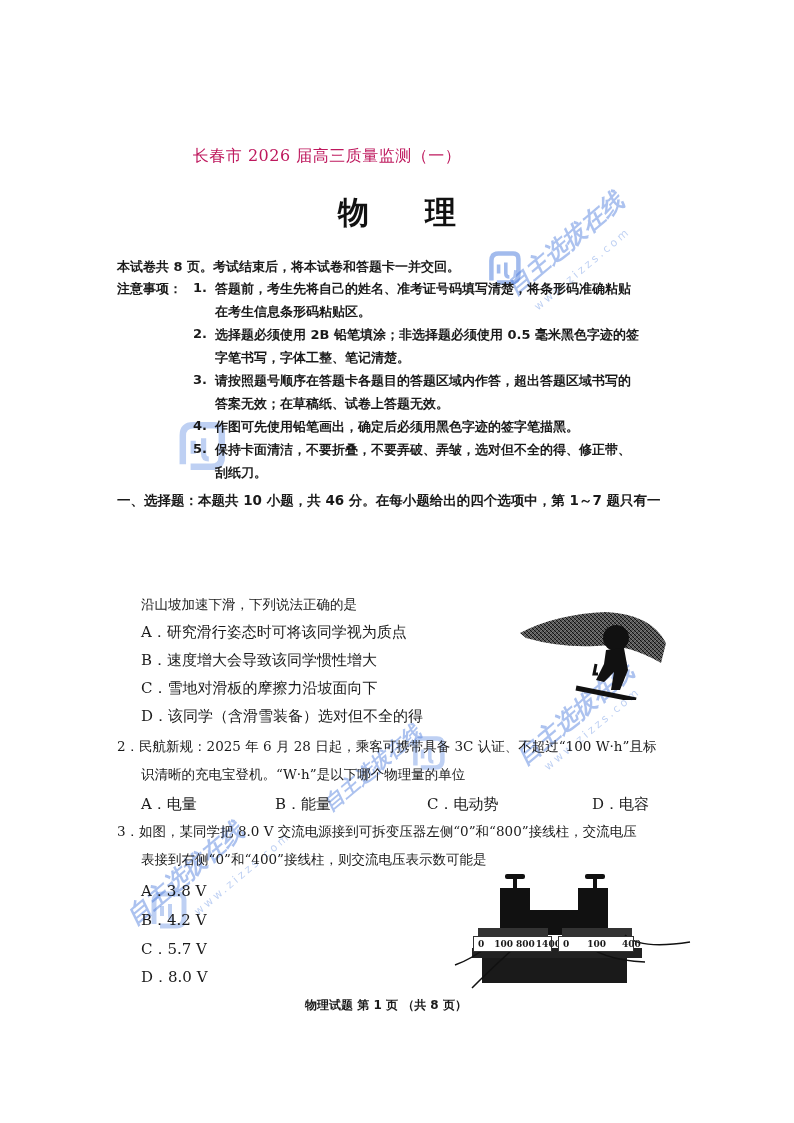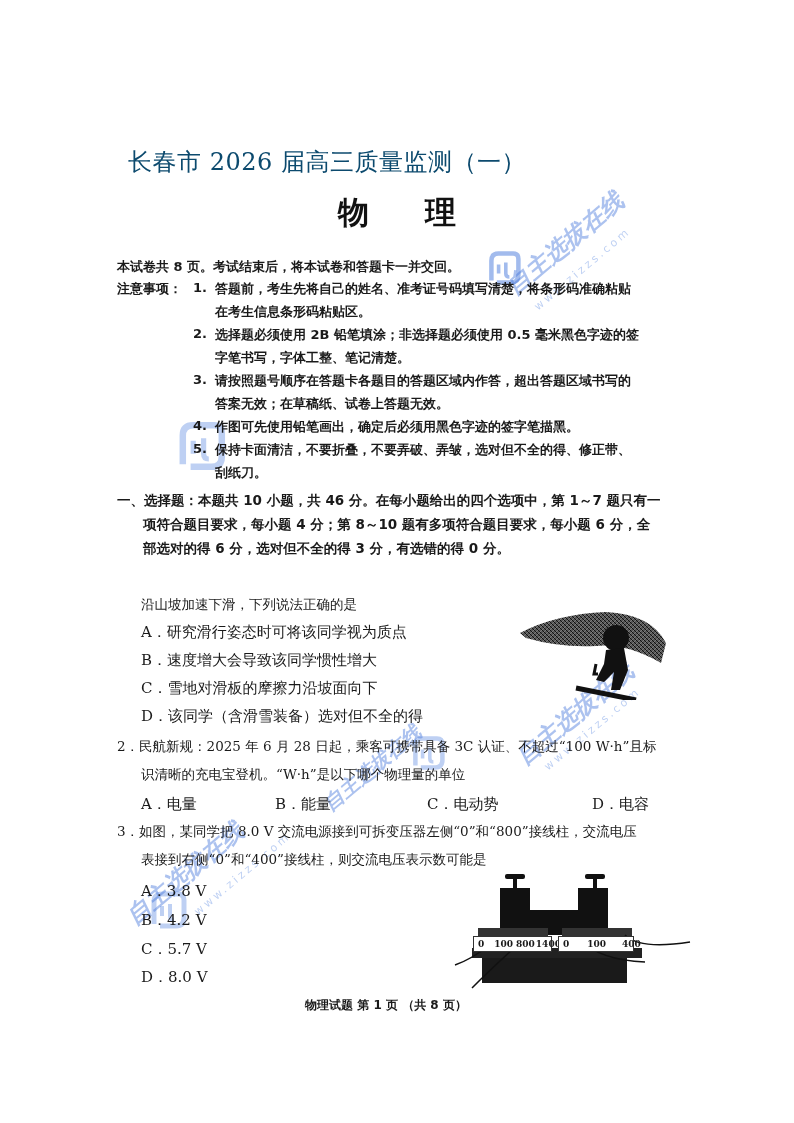--- a/index.html
+++ b/index.html
@@ -3,21 +3,21 @@
 <meta charset="utf-8">
 <style>
   html, body { margin: 0; padding: 0; }
   body {
     width: 794px; height: 1123px; background: #ffffff; position: relative; overflow: hidden;
     font-family: "DejaVu Serif", "Liberation Serif", serif; color: #1a1a1a;
   }
   .page { position: absolute; left: 0; top: 0; width: 794px; height: 1123px; }
   .title {
     position: absolute; left: 0; width: 654px; top: 146px; text-align: center;
-    font-size: 24px; letter-spacing: 0.5px; color: #0c4a6e;
+    font-size: 16px; letter-spacing: 0.5px; color: #be185d;
   }
   .subject {
     position: absolute; left: 0; width: 794px; top: 192px; text-align: center;
     font-size: 31px; font-weight: bold; font-family: "DejaVu Sans", "Liberation Sans", sans-serif; color: #111;
   }
   .subject span { display: inline-block; margin: 0 28px; }
   .line { position: absolute; font-size: 13.5px; white-space: nowrap; color: #1a1a1a; }
   .notes-b { font-family: "DejaVu Sans", "Liberation Sans", sans-serif; font-weight: bold; font-size: 13px; }
   .opt { position: absolute; font-size: 15px; white-space: nowrap; }
   .footer {
@@ -95,22 +95,20 @@
   <div class="line notes-b" style="left:215px;top:395px;">答案无效；在草稿纸、试卷上答题无效。</div>
 
   <div class="line notes-b" style="left:193px;top:418px;">4.</div>
   <div class="line notes-b" style="left:215px;top:418px;">作图可先使用铅笔画出，确定后必须用黑色字迹的签字笔描黑。</div>
 
   <div class="line notes-b" style="left:193px;top:441px;">5.</div>
   <div class="line notes-b" style="left:215px;top:441px;">保持卡面清洁，不要折叠，不要弄破、弄皱，选对但不全的得、修正带、</div>
   <div class="line notes-b" style="left:215px;top:464px;">刮纸刀。</div>
 
   <div class="line notes-b" style="left:117px;top:492px;font-size:13.5px;">一、选择题：本题共 10 小题，共 46 分。在每小题给出的四个选项中，第 1～7 题只有一</div>
-  <div class="line notes-b" style="left:143px;top:516px;font-size:13.5px;">项符合题目要求，每小题 4 分；第 8～10 题有多项符合题目要求，每小题 6 分，全</div>
-  <div class="line notes-b" style="left:143px;top:540px;font-size:13.5px;">部选对的得 6 分，选对但不全的得 3 分，有选错的得 0 分。</div>
 
   <div class="line" style="left:141px;top:596px;">沿山坡加速下滑，下列说法正确的是</div>
   <div class="opt" style="left:141px;top:623px;">A．研究滑行姿态时可将该同学视为质点</div>
   <div class="opt" style="left:141px;top:651px;">B．速度增大会导致该同学惯性增大</div>
   <div class="opt" style="left:141px;top:679px;">C．雪地对滑板的摩擦力沿坡面向下</div>
   <div class="opt" style="left:141px;top:707px;">D．该同学（含滑雪装备）选对但不全的得</div>
 
   <svg class="figure" style="left:516px;top:608px;" width="170" height="92" viewBox="0 0 170 92">
     <defs>
       <pattern id="hatch" width="4" height="4" patternUnits="userSpaceOnUse">

